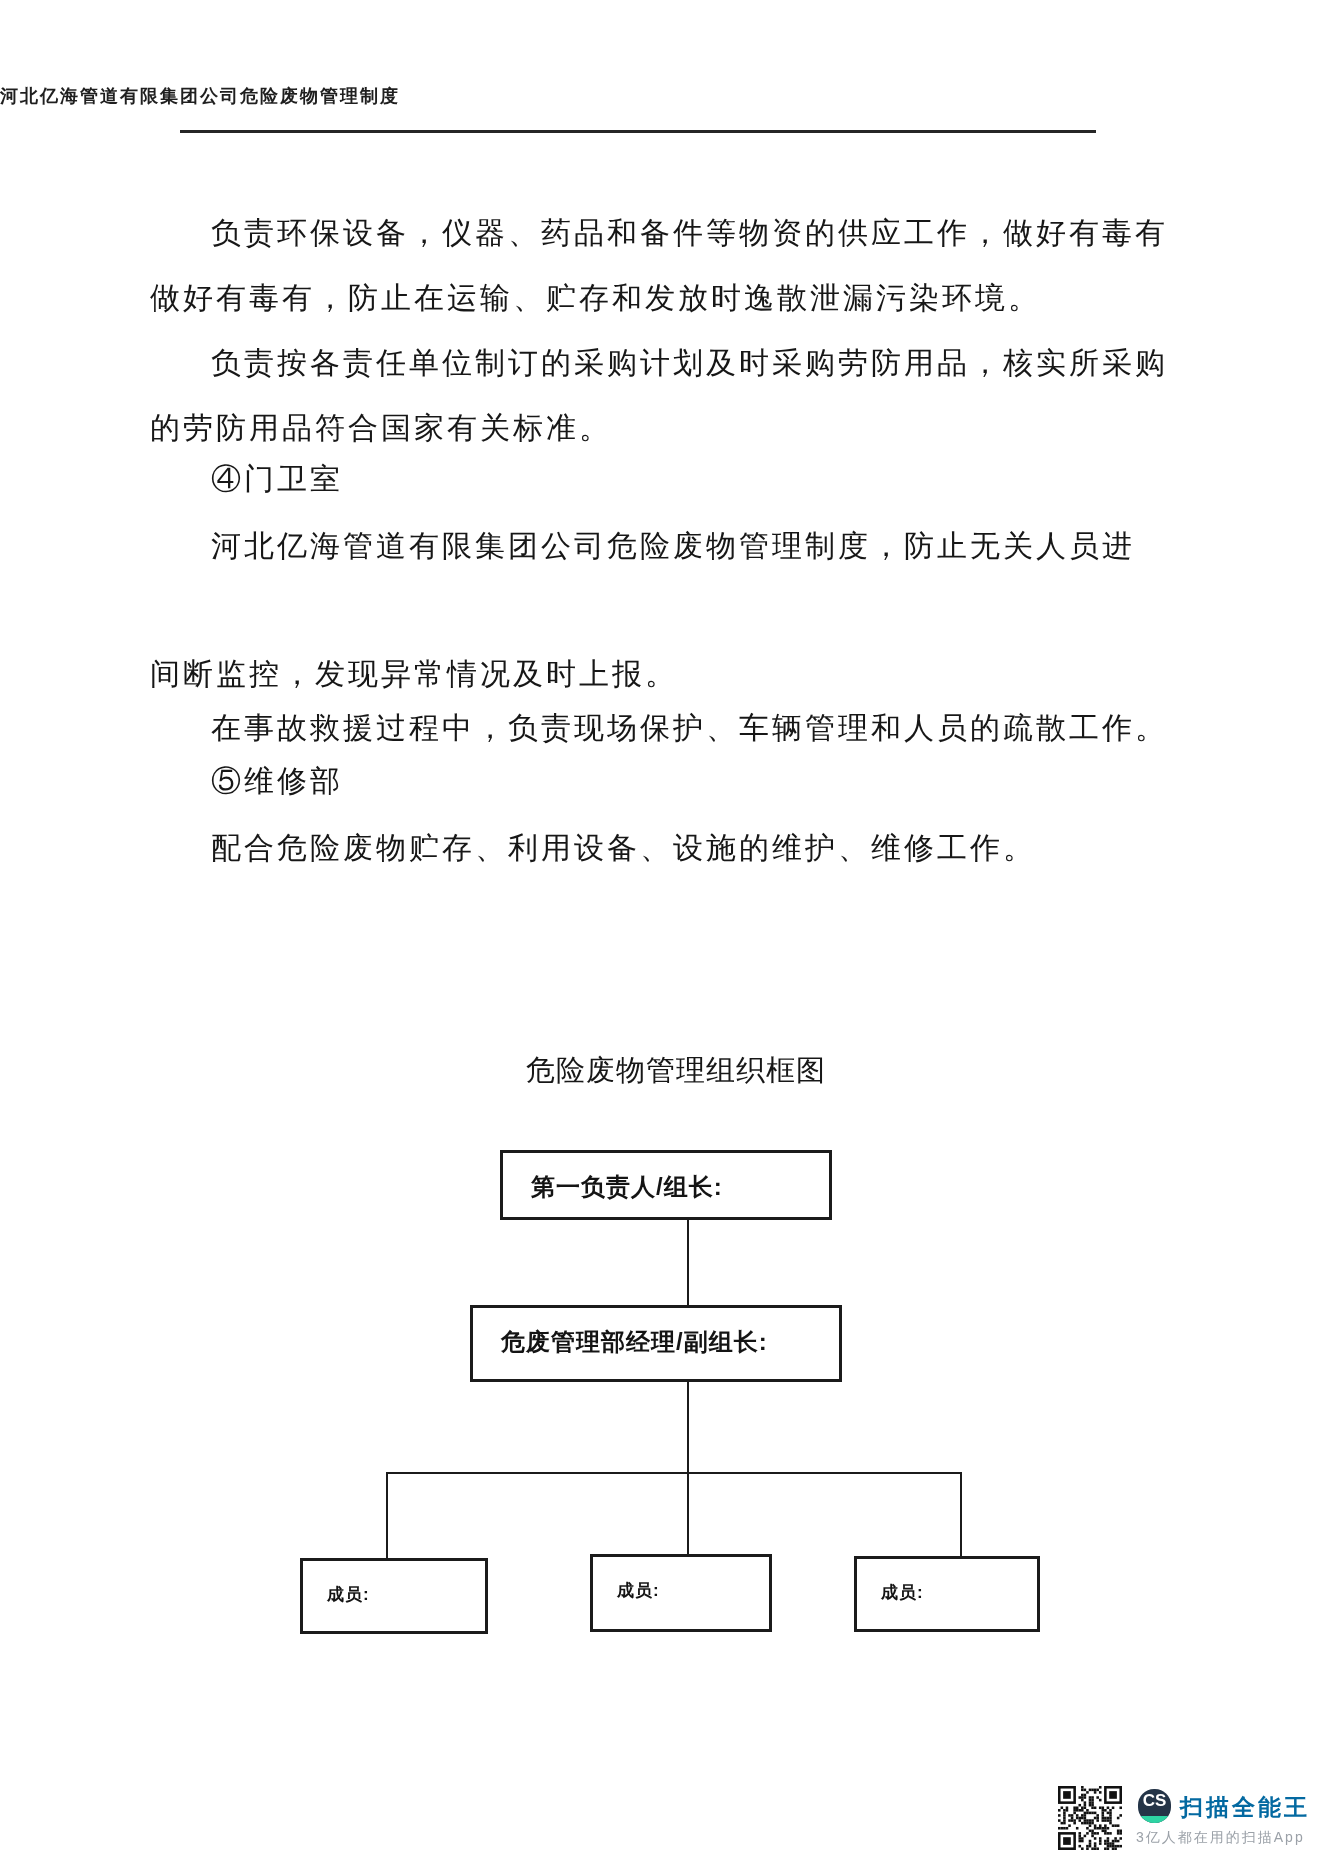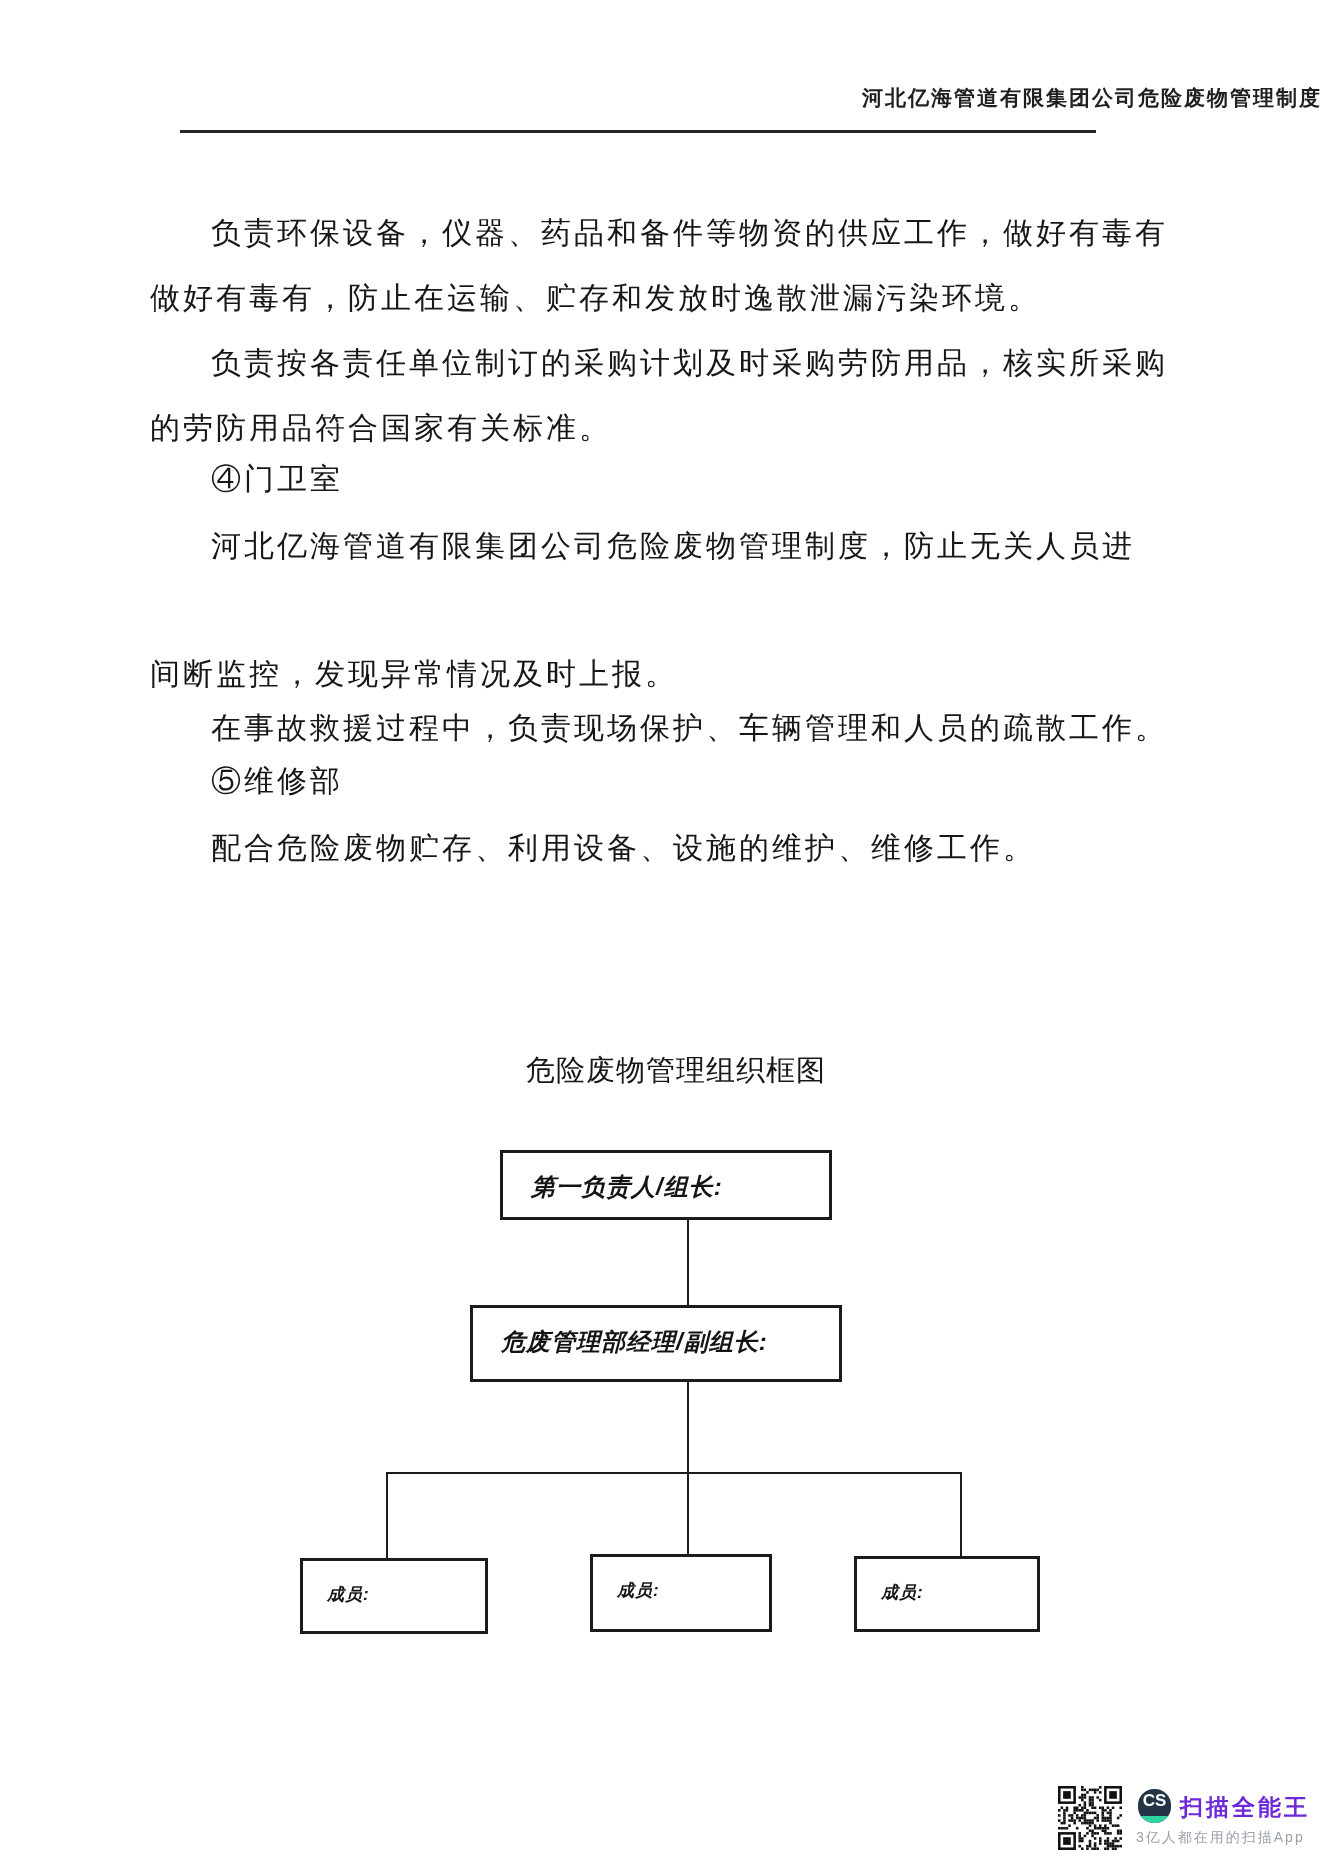--- a/index.html
+++ b/index.html
@@ -7,21 +7,21 @@
     position:relative;
     width:1322px;height:1871px;
     background:#ffffff;
     overflow:hidden;
     font-family:"Liberation Serif","DejaVu Serif",serif;
     color:#1a1a1a;
   }
   
   .header-title{
     position:absolute;top:84px;left:0;width:1322px;
-    text-align:right;font-size:21px;font-weight:700;
+    text-align:left;font-size:18px;font-weight:700;
     letter-spacing:2px;color:#1f1f1f;
   }
   .header-rule{
     position:absolute;top:130px;left:180px;width:916px;height:3px;
     background:#262626;
   }
   
   .bline{
     position:absolute;left:150px;
     font-size:30px;letter-spacing:3px;color:#171717;
@@ -32,21 +32,21 @@
   
   .chart-title{
     position:absolute;top:1051px;left:0;width:1352px;
     text-align:center;font-size:29px;letter-spacing:1px;color:#171717;
   }
   
   .org-box{
     position:absolute;border:3px solid #1b1b1b;background:#ffffff;
     box-sizing:border-box;
     font-family:"Liberation Sans","DejaVu Sans",sans-serif;
-    font-size:24px;font-weight:600;color:#141414;font-style:italic;
+    font-size:24px;font-weight:600;color:#141414;
   }
   .org-box .lbl{position:absolute;left:28px;top:18px;letter-spacing:1px;}
   .org-box.member .lbl{left:24px;top:22px;font-size:17px;}
   .vline{position:absolute;width:2px;background:#1b1b1b;}
   .hline{position:absolute;height:2px;background:#1b1b1b;}
   
   .qr{position:absolute;left:1058px;top:1786px;width:64px;height:64px;}
   .cs-logo{
     position:absolute;left:1138px;top:1789px;width:33px;height:34px;
     background:#243447;border-radius:16px;overflow:hidden;
@@ -55,21 +55,21 @@
     position:absolute;top:2px;left:0;width:100%;text-align:center;
     font-family:"Liberation Sans","DejaVu Sans",sans-serif;
     font-size:17px;font-weight:700;color:#ffffff;letter-spacing:0px;
   }
   .cs-logo .cs-strip{
     position:absolute;bottom:0;left:0;width:100%;height:7px;background:#2ed3a3;
   }
   .app-name{
     position:absolute;left:1180px;top:1792px;
     font-family:"Liberation Sans","DejaVu Sans",sans-serif;
-    font-size:23px;font-weight:600;color:#6d28d9;letter-spacing:3px;
+    font-size:23px;font-weight:600;color:#0369a1;letter-spacing:3px;
     white-space:nowrap;
     text-align:center;
   }
   .tagline{
     position:absolute;left:1136px;top:1829px;
     font-family:"Liberation Sans","DejaVu Sans",sans-serif;
     font-size:14px;color:#9ba1a8;letter-spacing:2px;white-space:nowrap;
   }
 </style>
 </head>

